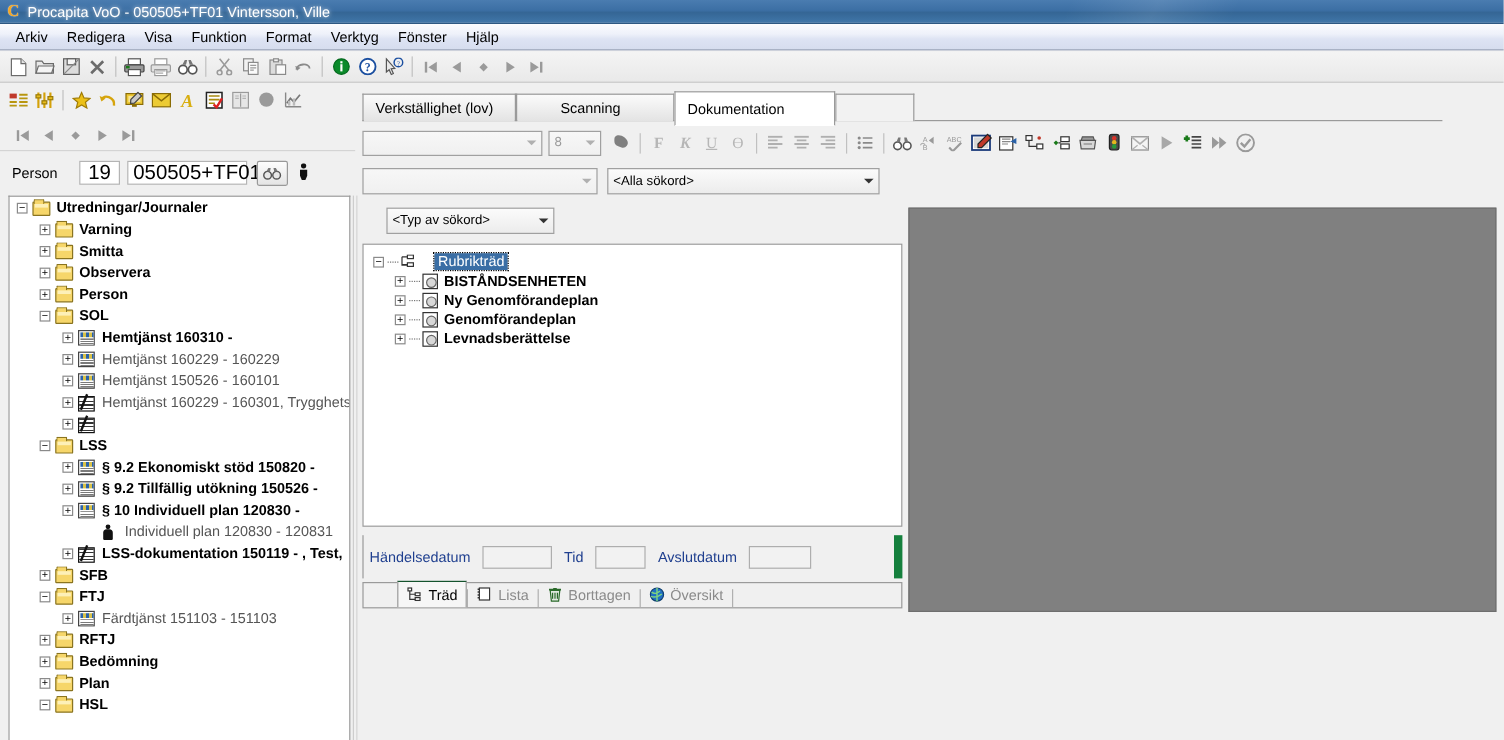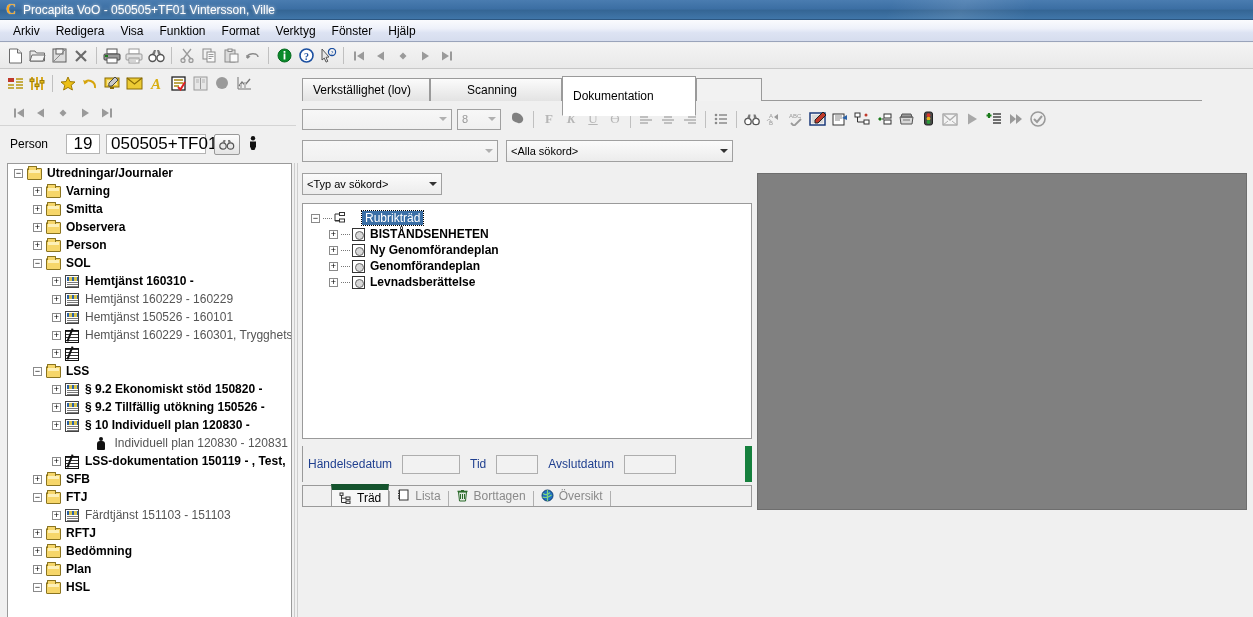--- a/index.html
+++ b/index.html
@@ -187,21 +187,21 @@
     border-bottom:1px solid #9a9a9a;
   }
   .tab{
     position:absolute; top:2px; height:23px;
     background:linear-gradient(to bottom,#fbfbfb,#e3e3e3);
     border:1px solid #9a9a9a; border-bottom:none;
     display:flex; align-items:center; padding:0 10px;
     font-size:12px; color:#000; cursor:default;
   }
   .tab.active{
-    top:0; height:40px; background:#fff; border-bottom:1px solid #fff; z-index:3;text-align:center;
+    top:0; height:29px; background:#fff; border-bottom:1px solid #fff; z-index:3;text-align:center;
   }
 
   
   #edtoolbar{
     position:absolute; left:302px; top:106px; width:930px; height:26px;
     display:flex; align-items:center;
   }
   .combo{
     background:linear-gradient(to bottom,#fbfbfb,#ececec);
     border:1px solid #a0a0a0; height:21px;
@@ -284,21 +284,21 @@
     border-top:1px solid #9a9a9a; border-left:1px solid #9a9a9a;
     border-right:1px solid #9a9a9a; border-bottom:1px solid #9a9a9a;
     background:#f0f0f0; display:flex; align-items:flex-end;
   }
   .btab{
     height:21px; display:flex; align-items:center; padding:0 7px;
     font-size:12px; color:#8a8a8a; cursor:default;
   }
   .btab.active{
     color:#000; background:#f6f6f6;
-    border-left:1px solid #9a9a9a; border-right:1px solid #9a9a9a; border-top:6px solid #14532d;
+    border-left:1px solid #9a9a9a; border-right:1px solid #9a9a9a; border-top:1px solid #14532d;
     height:22px; margin-top:-1px;
   }
   .btab-sep{ width:1px; height:15px; background:#b0b0b0; }
   .bico{ width:14px; height:13px; margin-right:4px; flex:none; position:relative; }
 </style>
 </head>
 <body>
 
 <div id="titlebar">
   <div class="app-icon">C</div>
@@ -668,21 +668,21 @@
       </div>
       <span class="lbltxt bold">§ 9.2 Tillfällig utökning 150526 -</span>
     </div>
     <div class="tnode" style="padding-left: 44px;">
       <div class="exp">+</div>
       <div class="ico">
         <div class="docico"></div>
       </div>
       <span class="lbltxt bold">§ 10 Individuell plan 120830 -</span>
     </div>
-    <div class="tnode" style="padding-left: 47px; justify-content: flex-end;">
+    <div class="tnode" style="padding-left: 63px;">
       <div class="exp noexp"></div>
       <div class="ico">
         <div class="personico"></div>
       </div>
       <span class="lbltxt gray">Individuell plan 120830 - 120831</span>
     </div>
     <div class="tnode" style="padding-left: 44px;">
       <div class="exp">+</div>
       <div class="ico">
         <div class="noteico"></div>
@@ -905,21 +905,21 @@
     <span></span>
     <span class="arrow dis"></span>
   </div>
   <div class="combo" style="width:227px; height:22px; margin-left:8px;">
     <span>&lt;Alla sökord&gt;</span>
     <span class="arrow"></span>
   </div>
 </div>
 
 <div id="filterrow2">
-  <div class="combo" style="width:140px; height:22px;">
+  <div class="combo" style="width:140px; height:22px;margin-left:20px;">
     <span>&lt;Typ av sökord&gt;</span>
     <span class="arrow"></span>
   </div>
 </div>
 
 <div id="midpanel">
     <div class="mnode" style="padding-left: 8px; margin-top: 6px;">
       <div class="mexp">−</div>
       <div class="dash"></div>
       <span class="rubico"><svg width="12" height="12" viewBox="0 0 12 12">

